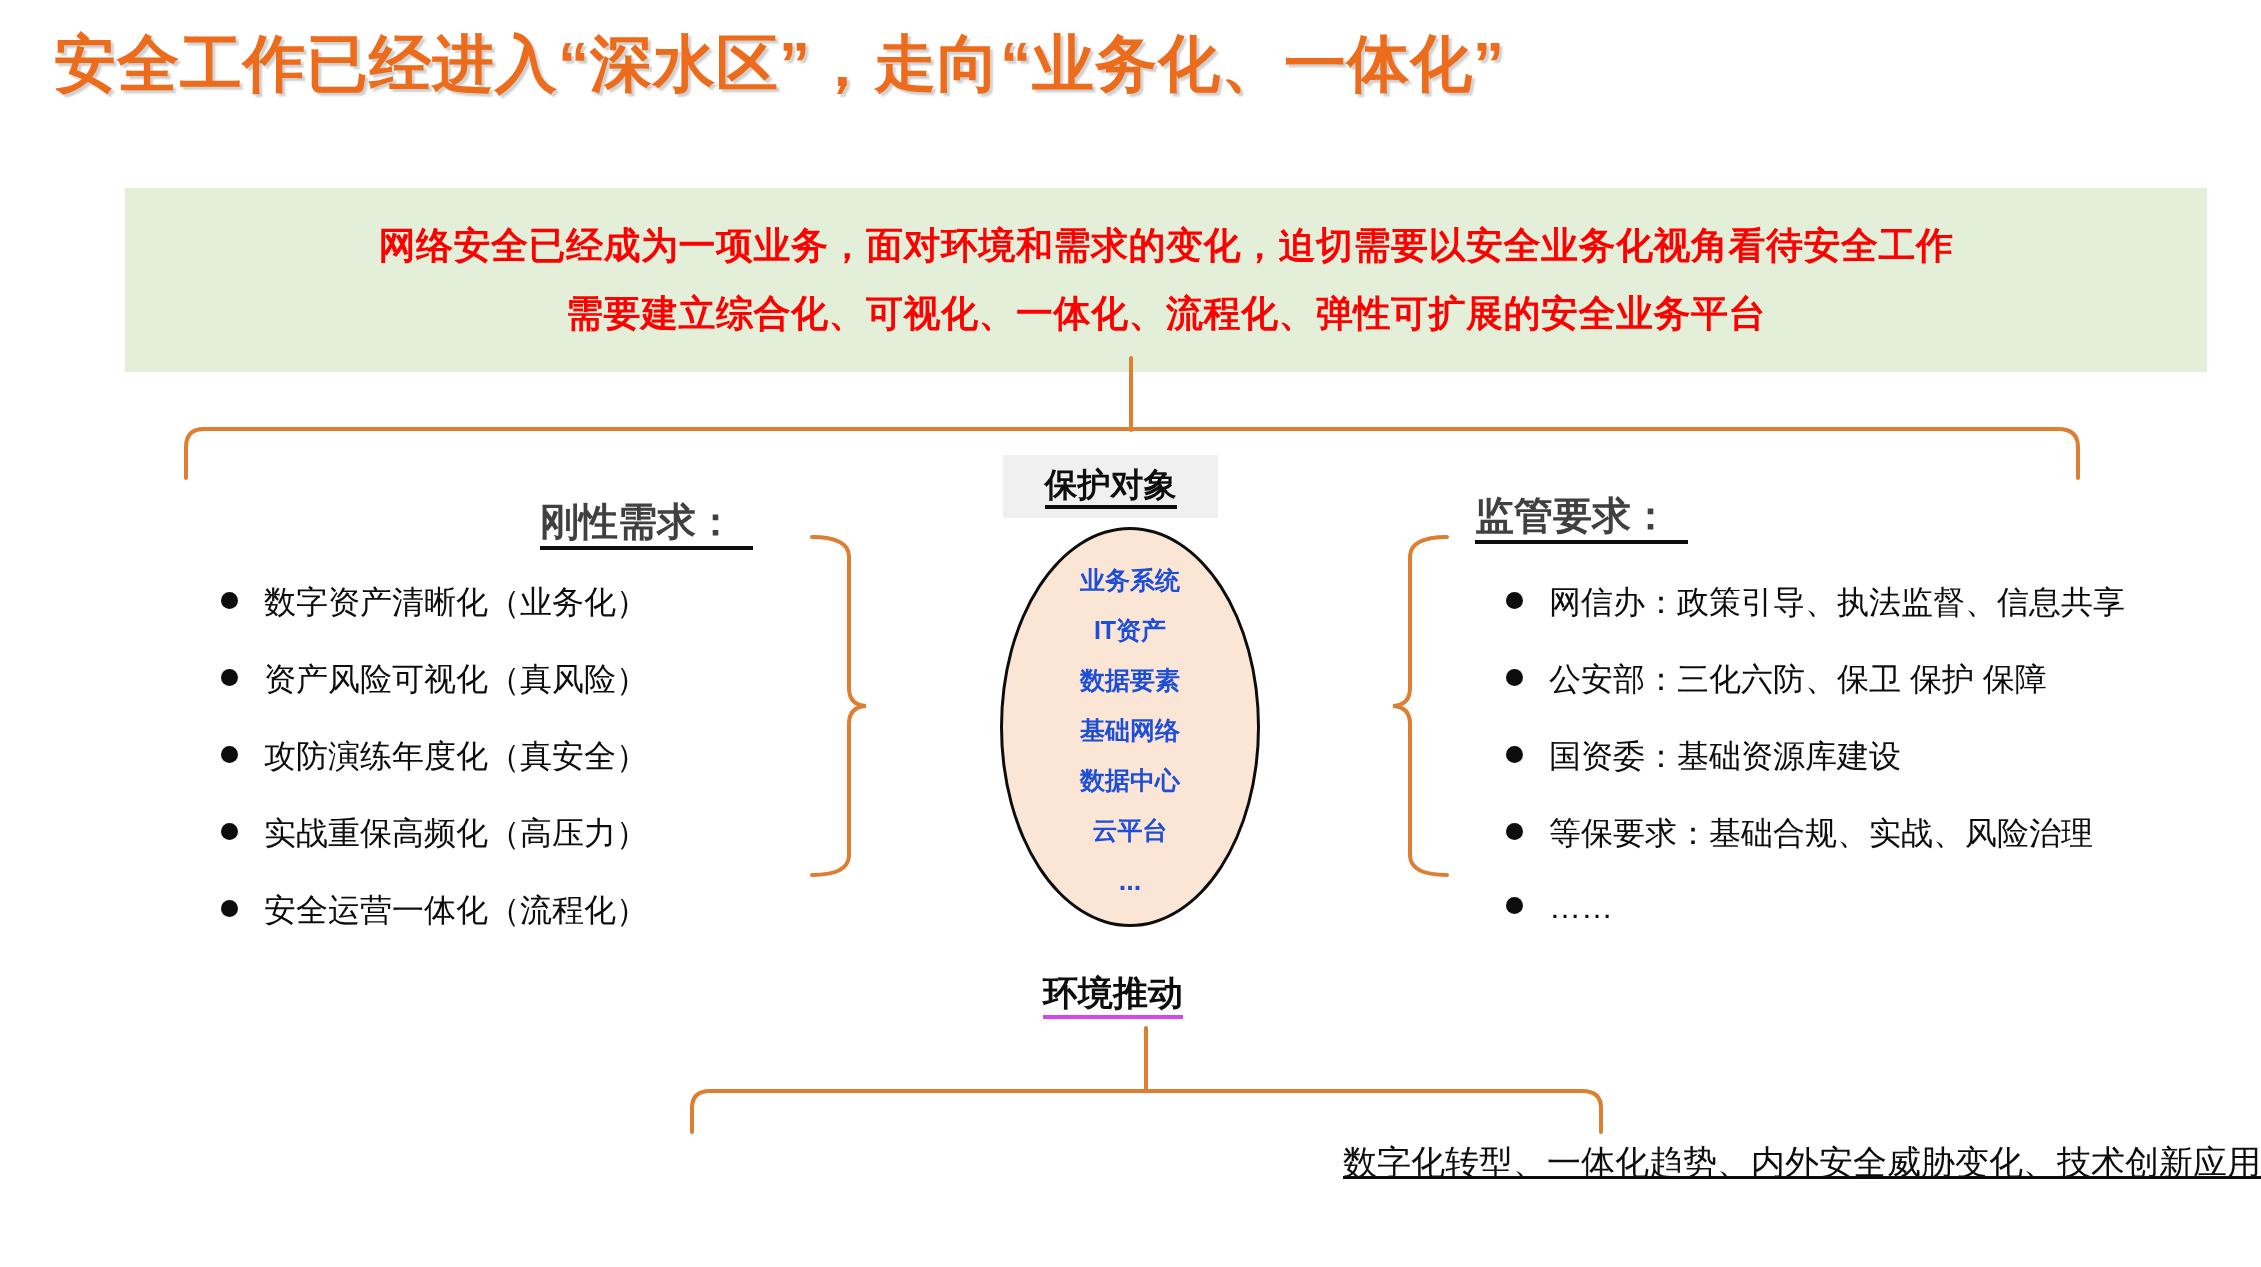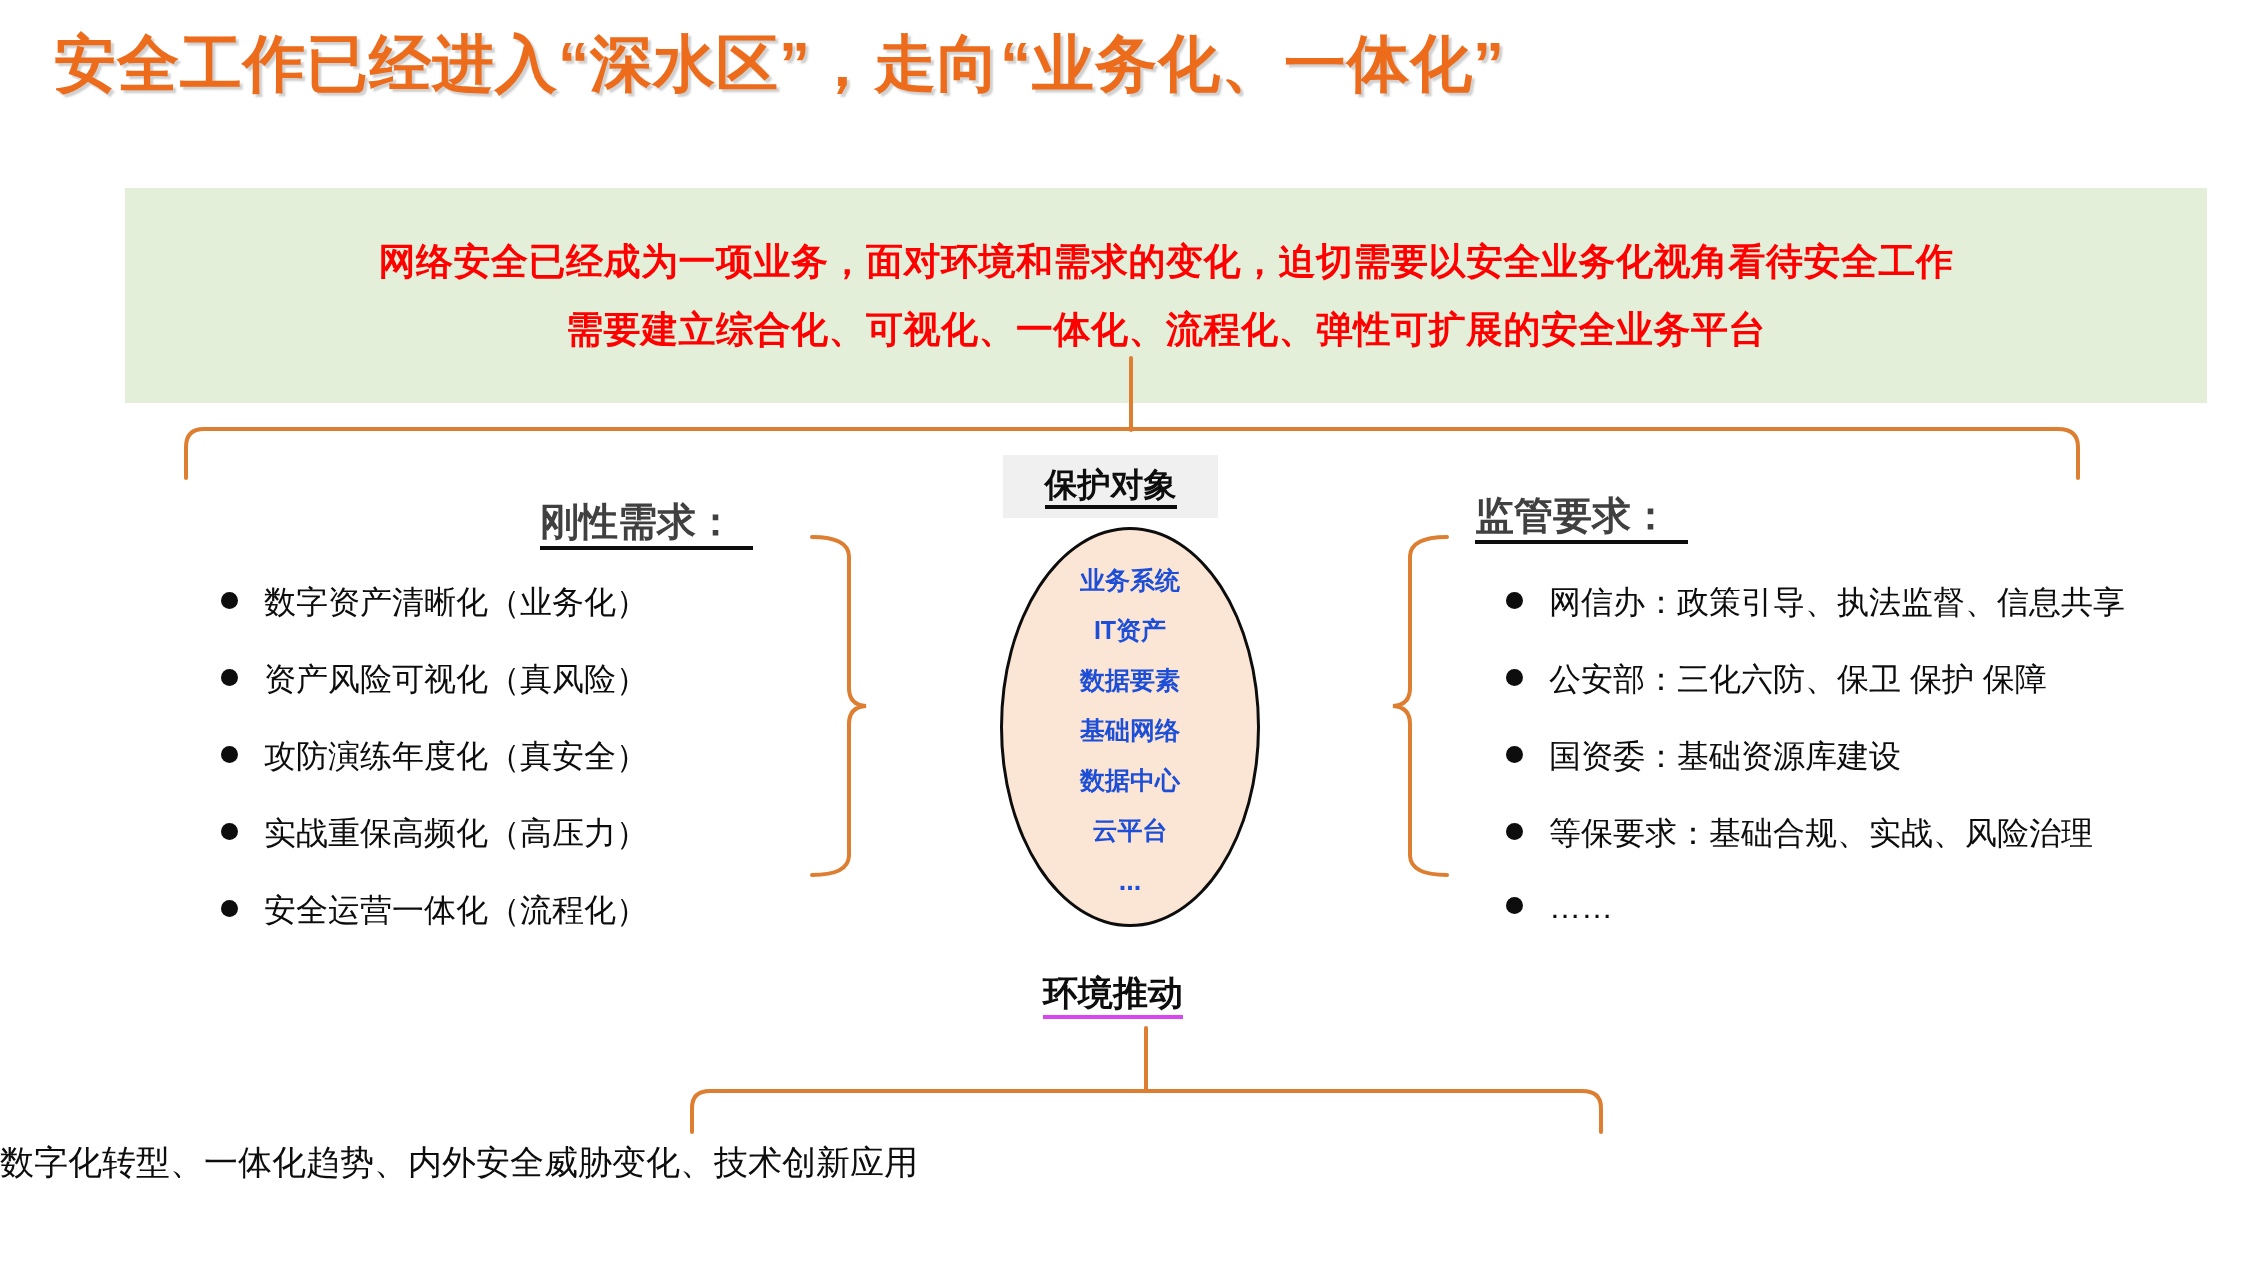--- a/index.html
+++ b/index.html
@@ -30,21 +30,21 @@
     white-space: nowrap;
     text-shadow: 3px 3px 2px rgba(150,150,150,0.45);
   }
 
   
   #banner {
     position: absolute;
     left: 125px;
     top: 188px;
     width: 2082px;
-    height: 215px;
+    height: 184px;
     background: #E4EFD9;
     display: flex;
     flex-direction: column;
     align-items: center;
     justify-content: center;
     gap: 18px;
   }
   .banner-line {
     font-size: 37px;
     font-weight: bold;
@@ -171,24 +171,25 @@
   }
   #bottom-heading span {
     border-bottom: 4px solid #d946ef;
     padding-bottom: 3px;
   }
   #bottom-text {
     position: absolute;
     left: 0;
     top: 1140px;
     width: 2261px;
-    text-align: left;
+    text-align: right;
     font-size: 34px;
     color: #0d0d0d;
     white-space: nowrap;
+    text-decoration: underline;
   }
 </style>
 </head>
 <body>
 
 <div id="slide">
 
   <div id="title">安全工作已经进入“深水区”，走向“业务化、一体化”</div>
 
   <div id="banner">

